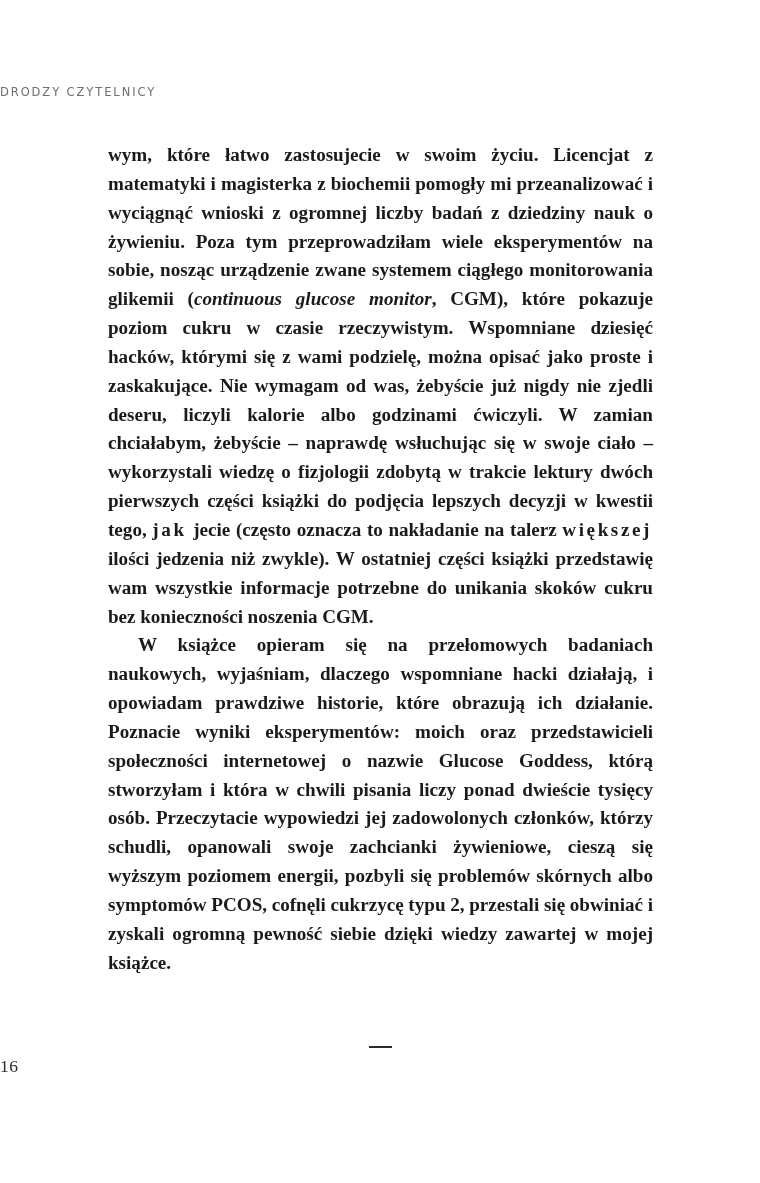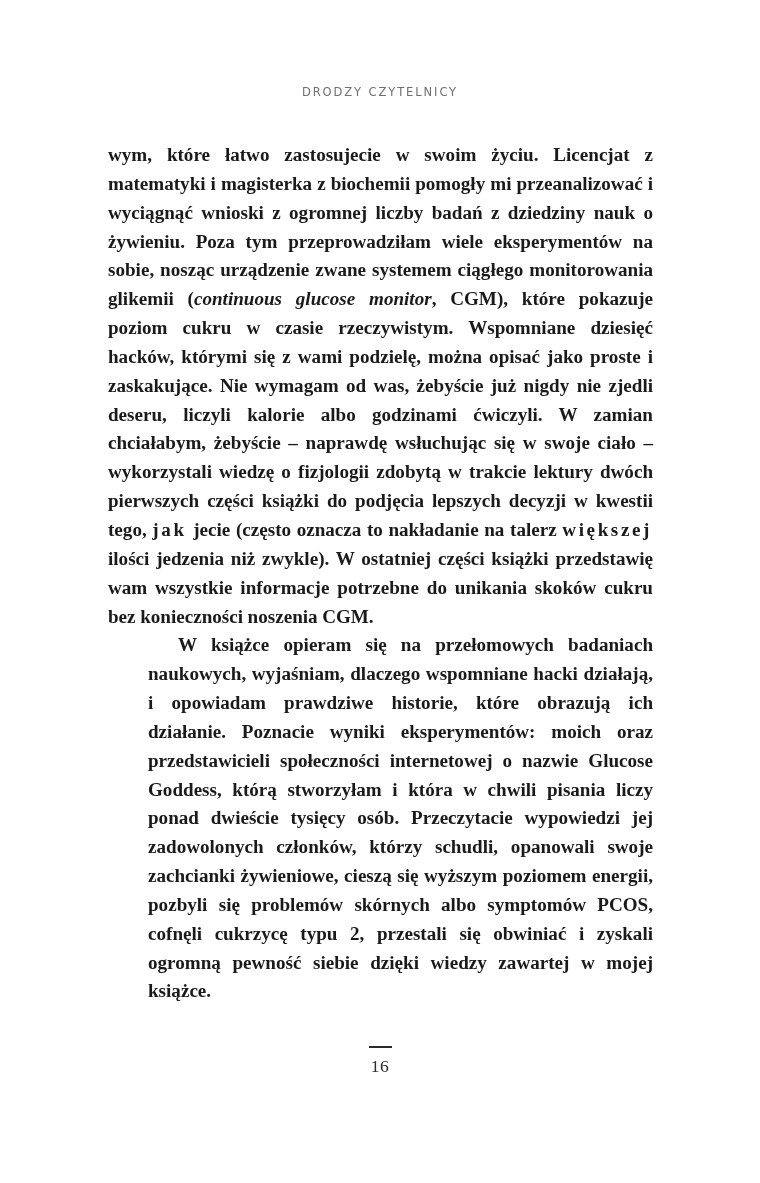--- a/index.html
+++ b/index.html
@@ -22,21 +22,21 @@
     width: 760px;
     height: 1183px;
   }
 
   
   .running-head {
     position: absolute;
     top: 85px;
     left: 0;
     width: 760px;
-    text-align: center;
+    text-align: left;
     font-family: "DejaVu Sans", sans-serif;
     font-size: 11.5px;
     font-weight: 400;
     letter-spacing: 1.9px;
     color: #6f6f6f;
     text-transform: uppercase;
   }
 
   
   .text-column {
@@ -52,42 +52,40 @@
     line-height: 28.85px;
     text-align: justify;
     text-justify: inter-word;
     -webkit-hyphens: none;
     hyphens: none;
     word-spacing: -0.2px;
     font-weight: bold;
   }
   p.body-par.indented {
     text-indent: 30px;
-    margin-left: 40px;
   }
 
   
 
   em.ital {
     font-style: italic;
   }
 
   
   span.spaced {
     letter-spacing: 2.6px;
     margin-right: 1px;
   }
 
   
   .folio {
     position: absolute;
     left: 0;
     top: 1046px;
     width: 760px;
-    text-align: center;
   }
   .folio-rule {
     width: 23px;
     height: 2px;
     background: #2b2b2b;
     margin: 0 auto 8px auto;
   }
   .folio-number {
     font-family: "Liberation Serif", serif;
     font-size: 17.5px;

